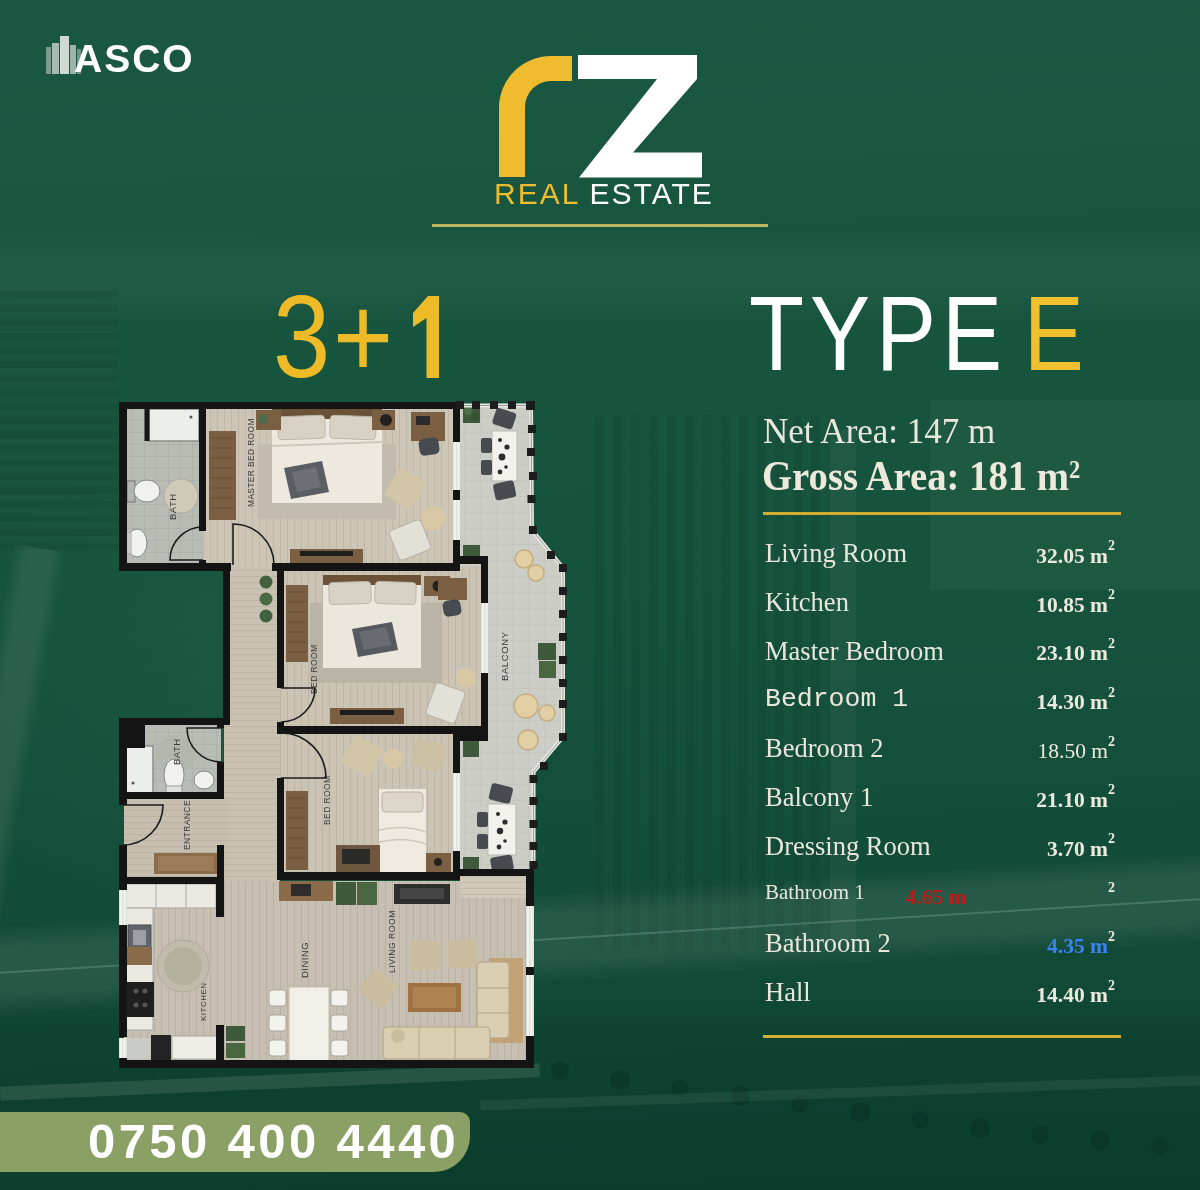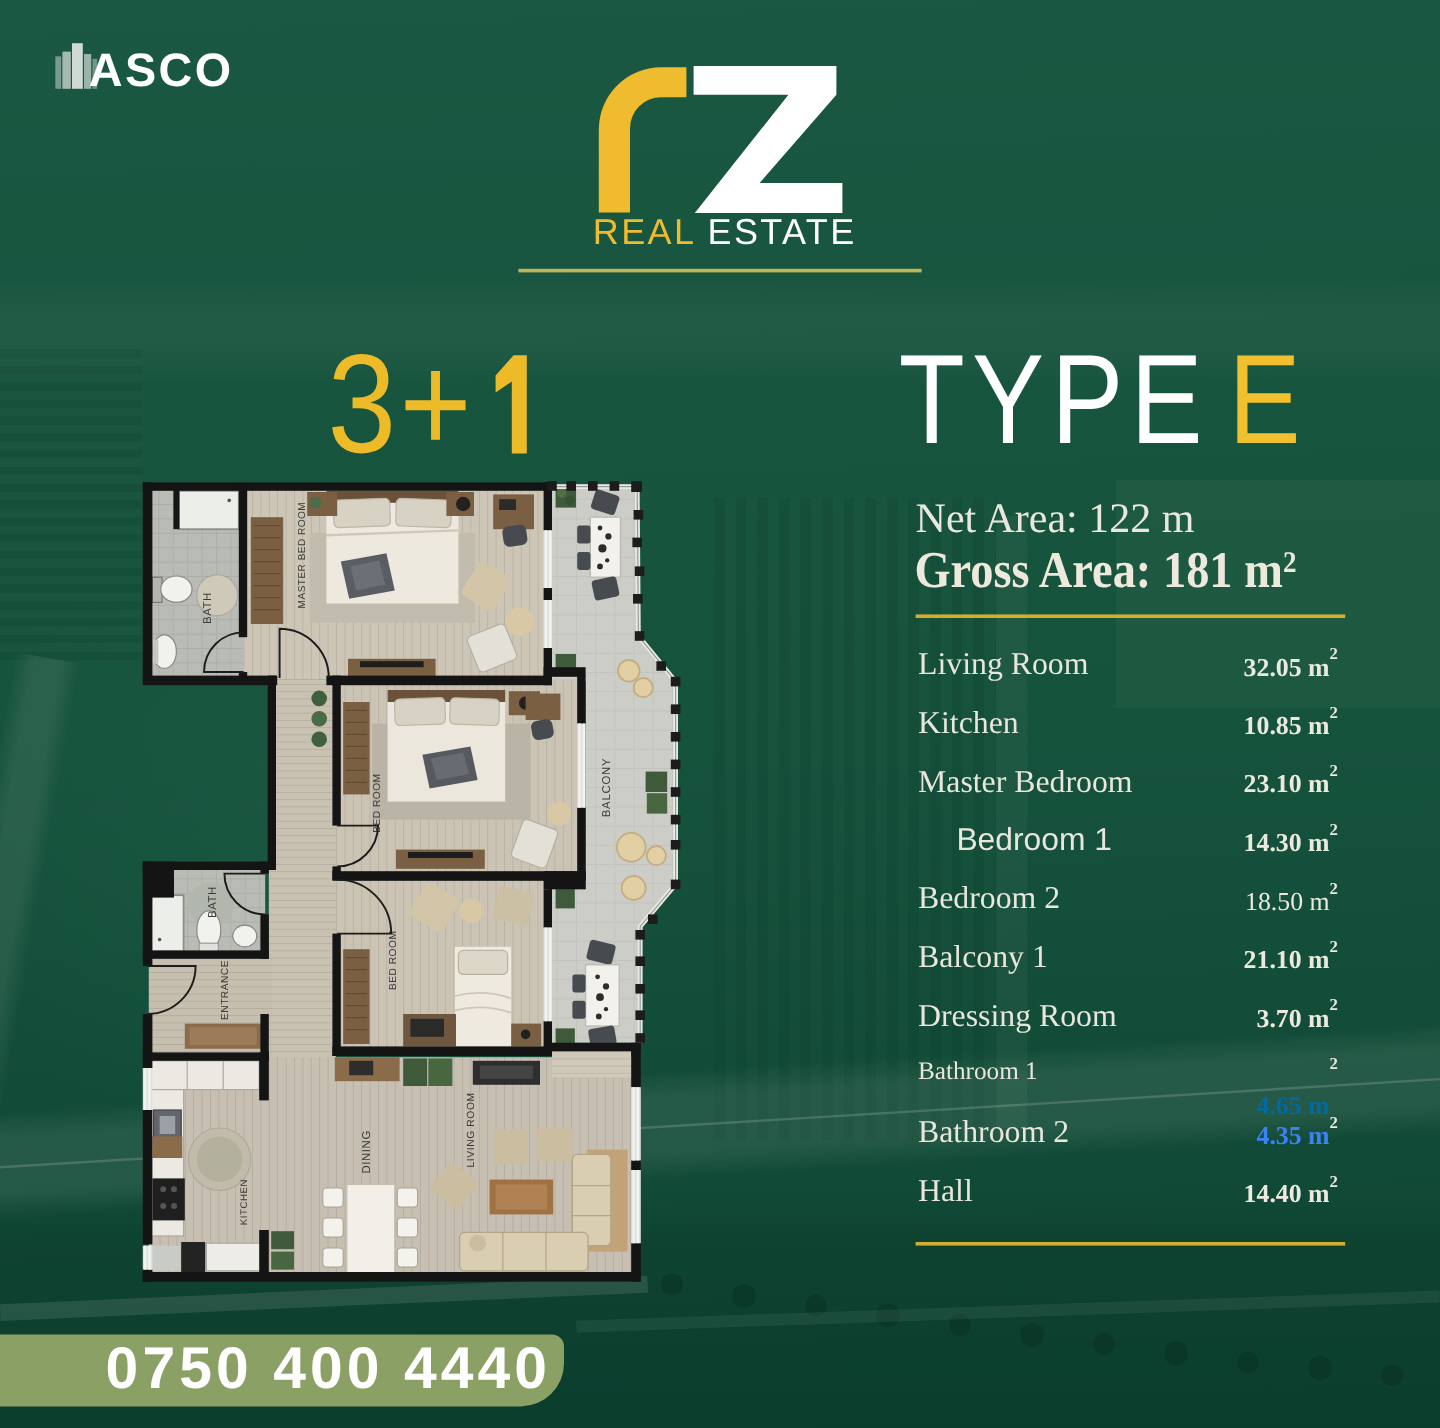--- a/index.html
+++ b/index.html
@@ -67,47 +67,47 @@
 <div class="abs" style="left:494px;top:177px;font-size:30px;letter-spacing:2px;color:#efbb2f;white-space:nowrap;">REAL <span style="color:#ffffff;">ESTATE</span></div>
 <div class="abs" style="left:432px;top:224px;width:336px;height:3px;background:#bdb45e;"></div>
 
 <div class="abs" style="left:273px;top:278px;font-size:117px;color:#eebb28;transform:scaleX(0.88);transform-origin:0 0;line-height:1;letter-spacing:3px;white-space:nowrap;">3+</div>
 <svg class="abs" style="left:410px;top:293px;" width="34" height="88" viewBox="0 0 34 88">
     <path d="M29,3 L29,85 L16.5,85 L16.5,25 L3,34 L3,20 L18,3 Z" fill="#eebb28"></path>
   </svg>
 
 <div class="abs" style="left:749px;top:280px;font-size:106px;color:#ffffff;transform:scaleX(0.85);transform-origin:0 0;line-height:1;letter-spacing:7px;white-space:nowrap;">TYPE <span style="color:#f0c02e;margin-left:-18px;">E</span></div>
 
-<div class="abs" style="left:763px;top:414px;font-family:'Liberation Serif',serif;font-size:35px;color:#eae8de;line-height:1;white-space:nowrap;">Net Area: 122 m</div>
+<div class="abs" style="left:763px;top:414px;font-family:'Liberation Serif',serif;font-size:35px;color:#eae8de;line-height:1;white-space:nowrap;">Net Area: 147 m</div>
 <div class="abs" style="left:762px;top:454px;font-family:'Liberation Serif',serif;font-size:43px;font-weight:bold;color:#eee9dd;line-height:1;transform:scaleX(0.90);transform-origin:0 0;white-space:nowrap;">Gross Area: 181 m<span style="font-size:25px;vertical-align:12px;">2</span></div>
 <div class="abs" style="left:763px;top:512px;width:358px;height:3px;background:#d3ac32;"></div>
 
 <div class="abs" style="left:765px;top:540.0px;font-family:'Liberation Serif',serif;font-size:26.5px;color:#e9e7dd;line-height:1;white-space:nowrap;">Living Room</div>
 <div class="abs" style="left:764px;top:545.8px;width:344px;text-align:right;font-family:'Liberation Serif',serif;font-size:21.5px;font-weight:bold;color:#eceade;line-height:1;white-space:nowrap;">32.05 m</div>
 <div class="abs" style="left:1108px;top:539.3px;font-family:'Liberation Serif',serif;font-size:14px;font-weight:bold;color:#eceade;line-height:1;">2</div>
 <div class="abs" style="left:765px;top:588.8px;font-family:'Liberation Serif',serif;font-size:26.5px;color:#e9e7dd;line-height:1;white-space:nowrap;">Kitchen</div>
 <div class="abs" style="left:764px;top:594.5999999999999px;width:344px;text-align:right;font-family:'Liberation Serif',serif;font-size:21.5px;font-weight:bold;color:#eceade;line-height:1;white-space:nowrap;">10.85 m</div>
 <div class="abs" style="left:1108px;top:588.0999999999999px;font-family:'Liberation Serif',serif;font-size:14px;font-weight:bold;color:#eceade;line-height:1;">2</div>
 <div class="abs" style="left:765px;top:637.6px;font-family:'Liberation Serif',serif;font-size:26.5px;color:#e9e7dd;line-height:1;white-space:nowrap;">Master Bedroom</div>
 <div class="abs" style="left:764px;top:643.4px;width:344px;text-align:right;font-family:'Liberation Serif',serif;font-size:21.5px;font-weight:bold;color:#eceade;line-height:1;white-space:nowrap;">23.10 m</div>
 <div class="abs" style="left:1108px;top:636.9px;font-family:'Liberation Serif',serif;font-size:14px;font-weight:bold;color:#eceade;line-height:1;">2</div>
-<div class="abs" style="left:765px;top:686.4px;font-family:Liberation Sans, sans-serif;font-size:26.5px;color:#e9e7dd;line-height:1;white-space:nowrap;margin-left:32px;">Bedroom 1</div>
+<div class="abs" style="left:765px;top:686.4px;font-family:Liberation Mono, monospace;font-size:26.5px;color:#e9e7dd;line-height:1;white-space:nowrap;">Bedroom 1</div>
 <div class="abs" style="left:764px;top:692.1999999999999px;width:344px;text-align:right;font-family:'Liberation Serif',serif;font-size:21.5px;font-weight:bold;color:#eceade;line-height:1;white-space:nowrap;">14.30 m</div>
 <div class="abs" style="left:1108px;top:685.6999999999999px;font-family:'Liberation Serif',serif;font-size:14px;font-weight:bold;color:#eceade;line-height:1;">2</div>
 <div class="abs" style="left:765px;top:735.2px;font-family:'Liberation Serif',serif;font-size:26.5px;color:#e9e7dd;line-height:1;white-space:nowrap;">Bedroom 2</div>
 <div class="abs" style="left:764px;top:741.0px;width:344px;text-align:right;font-family:'Liberation Serif',serif;font-size:21.5px;font-weight:normal;color:#eceade;line-height:1;white-space:nowrap;">18.50 m</div>
 <div class="abs" style="left:1108px;top:734.5px;font-family:'Liberation Serif',serif;font-size:14px;font-weight:bold;color:#eceade;line-height:1;">2</div>
 <div class="abs" style="left:765px;top:784.0px;font-family:'Liberation Serif',serif;font-size:26.5px;color:#e9e7dd;line-height:1;white-space:nowrap;">Balcony 1</div>
 <div class="abs" style="left:764px;top:789.8px;width:344px;text-align:right;font-family:'Liberation Serif',serif;font-size:21.5px;font-weight:bold;color:#eceade;line-height:1;white-space:nowrap;">21.10 m</div>
 <div class="abs" style="left:1108px;top:783.3px;font-family:'Liberation Serif',serif;font-size:14px;font-weight:bold;color:#eceade;line-height:1;">2</div>
 <div class="abs" style="left:765px;top:832.8px;font-family:'Liberation Serif',serif;font-size:26.5px;color:#e9e7dd;line-height:1;white-space:nowrap;">Dressing Room</div>
 <div class="abs" style="left:764px;top:838.5999999999999px;width:344px;text-align:right;font-family:'Liberation Serif',serif;font-size:21.5px;font-weight:bold;color:#eceade;line-height:1;white-space:nowrap;">3.70 m</div>
 <div class="abs" style="left:1108px;top:832.0999999999999px;font-family:'Liberation Serif',serif;font-size:14px;font-weight:bold;color:#eceade;line-height:1;">2</div>
 <div class="abs" style="left:765px;top:881.5999999999999px;font-family:'Liberation Serif',serif;font-size:21px;color:#e9e7dd;line-height:1;white-space:nowrap;">Bathroom 1</div>
-<div class="abs" style="left:764px;top:887.3999999999999px;width:344px;text-align:right;font-family:'Liberation Serif',serif;font-size:21.5px;font-weight:bold;color:#0369a1;line-height:1;white-space:nowrap;margin-top:24px;">4.65 m</div>
+<div class="abs" style="left:764px;top:887.3999999999999px;width:344px;text-align:center;font-family:'Liberation Serif',serif;font-size:21.5px;font-weight:bold;color:#b91c1c;line-height:1;white-space:nowrap;">4.65 m</div>
 <div class="abs" style="left:1108px;top:880.8999999999999px;font-family:'Liberation Serif',serif;font-size:14px;font-weight:bold;color:#eceade;line-height:1;">2</div>
 <div class="abs" style="left:765px;top:930.4px;font-family:'Liberation Serif',serif;font-size:26.5px;color:#e9e7dd;line-height:1;white-space:nowrap;">Bathroom 2</div>
 <div class="abs" style="left:764px;top:936.1999999999999px;width:344px;text-align:right;font-family:'Liberation Serif',serif;font-size:21.5px;font-weight:bold;color:#3b82f6;line-height:1;white-space:nowrap;">4.35 m</div>
 <div class="abs" style="left:1108px;top:929.6999999999999px;font-family:'Liberation Serif',serif;font-size:14px;font-weight:bold;color:#eceade;line-height:1;">2</div>
 <div class="abs" style="left:765px;top:979.2px;font-family:'Liberation Serif',serif;font-size:26.5px;color:#e9e7dd;line-height:1;white-space:nowrap;">Hall</div>
 <div class="abs" style="left:764px;top:985.0px;width:344px;text-align:right;font-family:'Liberation Serif',serif;font-size:21.5px;font-weight:bold;color:#eceade;line-height:1;white-space:nowrap;">14.40 m</div>
 <div class="abs" style="left:1108px;top:978.5px;font-family:'Liberation Serif',serif;font-size:14px;font-weight:bold;color:#eceade;line-height:1;">2</div>
 
 <div class="abs" style="left:763px;top:1035px;width:358px;height:3px;background:#d3ac32;"></div>
 

